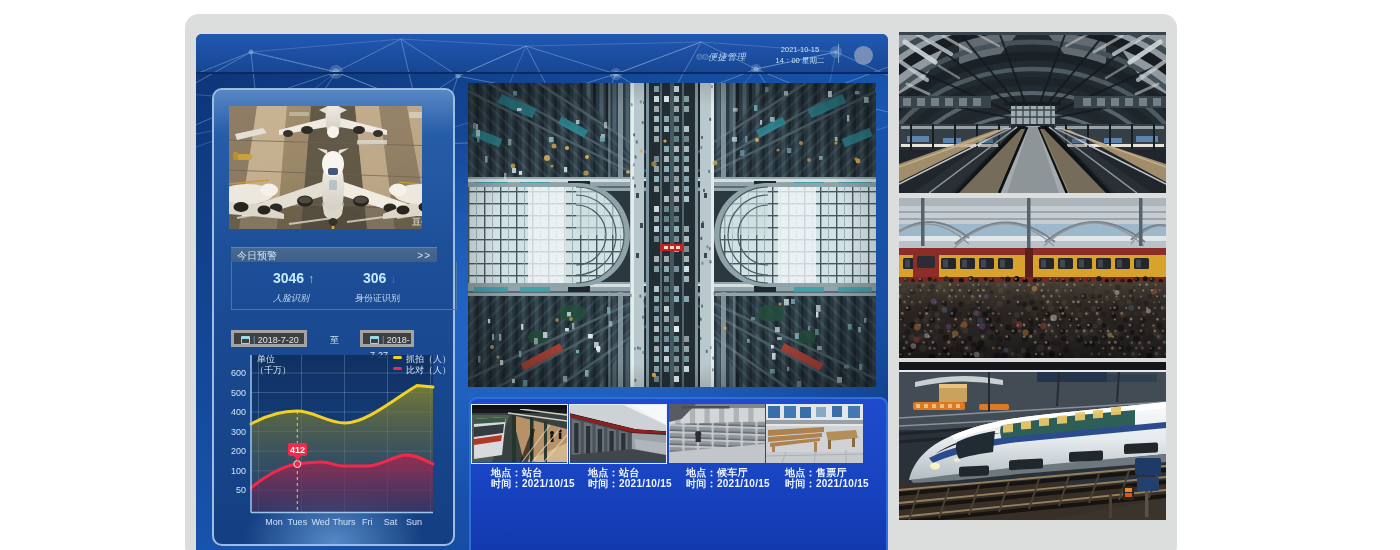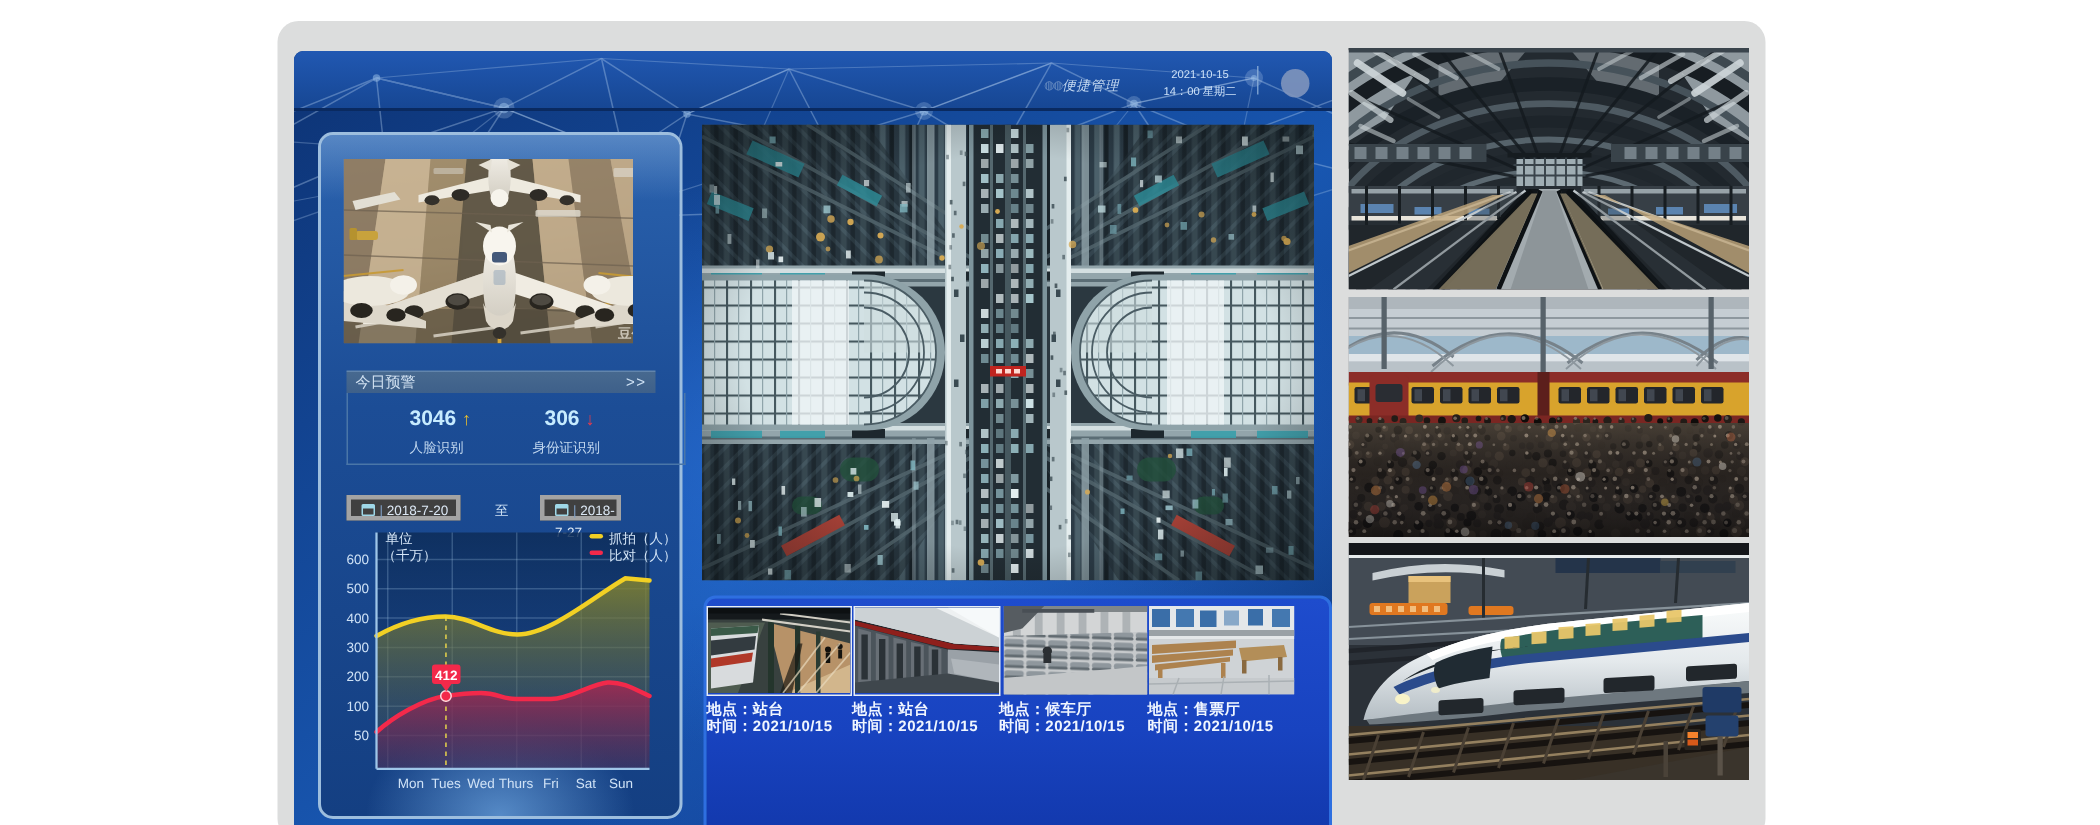--- a/index.html
+++ b/index.html
@@ -36,21 +36,21 @@
   .calico { display:inline-block; width:9px; height:8px; border:1px solid #9fd8e8; border-top:3px solid #9fd8e8; border-radius:1px; margin-right:3px; vertical-align:-1px; }
   .statlab { position:absolute; top:30px; font-size:9px; color:#c3d9f0; }
   .upar { color:#f0c32a; font-size:12px; font-weight:bold;}
   .dnar { color:#e23b4e; font-size:12px; font-weight:bold;}
   .datebox { position:absolute; top:330px; height:17px; background:#404040; border:3px solid #a3a3a3; color:#dce8f5; font-size:9px; line-height:15px; padding-left:7px; }
   #zhi { left:330px; top:334px; color:#cfe2f5; font-size:9px;}
   
   #botbox { left:469px; top:397px; width:419px; height:163px; border:2px solid #2e6fe0; border-radius:8px;
     background:linear-gradient(180deg,#1e4ccd 0%, #1843c0 55%, #1238ac 100%); }
   .thumb { position:absolute; top:404px; height:60px; overflow:hidden;}
-  .tlab { position:absolute; color:#f0f6ff; font-size:10px; font-weight:bold; letter-spacing:0.3px;}
+  .tlab { position:absolute; color:#f0f6ff; font-size:10px; font-weight:bold; letter-spacing:0.3px;padding-left:20px;}
   
   .rphoto { left:899px; width:267px; overflow:hidden; }
 </style>
 </head>
 <body>
 <div class="abs" id="graycard"></div>
 <div class="abs" id="mainpanel">
   <div id="hbg"></div>
   <svg id="constellation" width="692" height="120" style="position:absolute;left:0;top:0" xmlns="http://www.w3.org/2000/svg">
   <g stroke="#bcd6f2" stroke-width="1" opacity="0.35">
@@ -221,21 +221,21 @@
 <rect x="8" y="48" width="15" height="6" rx="2" fill="#c8a23c"></rect>
 <rect x="4" y="46" width="5" height="8" rx="1" fill="#b5922f"></rect>
 <rect x="128" y="34" width="30" height="4.5" rx="1" fill="#dcd7cb" opacity="0.85"></rect>
 <rect x="180" y="6" width="26" height="6" rx="1" fill="#d8d3c7" opacity="0.75"></rect>
 <rect x="60" y="6" width="20" height="4" rx="1" fill="#cfcabe" opacity="0.6"></rect>
 <text x="183" y="119" font-size="9" fill="#d5cfc2" opacity="0.9" font-weight="bold">豆包</text>
 </svg></div>
 <div class="abs" id="warnbar">今日预警<span class="arr">&gt;&gt;</span></div>
 <div class="abs" id="statbox">
   <span class="statnum" style="left:41px;">3046 <span class="upar">↑</span></span>
-  <span class="statlab" style="left:41px;">人脸识别</span>
+  <span class="statlab" style="left:41px;font-style:italic;">人脸识别</span>
   <span class="statnum" style="left:131px;">306 <span class="dnar">↓</span></span>
   <span class="statlab" style="left:123px;">身份证识别</span>
 </div>
 <div class="abs datebox" style="left:231px; width:76px;"><span class="calico"></span><span style="color:#7f9fc5">|</span> 2018-7-20</div>
 <div class="abs" id="zhi">至</div>
 <div class="abs datebox" style="left:360px; width:54px;"><span class="calico"></span><span style="color:#7f9fc5">|</span> 2018-7-27</div>
 <svg class="abs" id="chart" width="243" height="180" style="left:212px; top:352px;" xmlns="http://www.w3.org/2000/svg">
 <defs>
 <linearGradient id="plotbg" x1="0" y1="0" x2="0" y2="1">
 <stop offset="0" stop-color="#0d2c58" stop-opacity="0.85"></stop>

